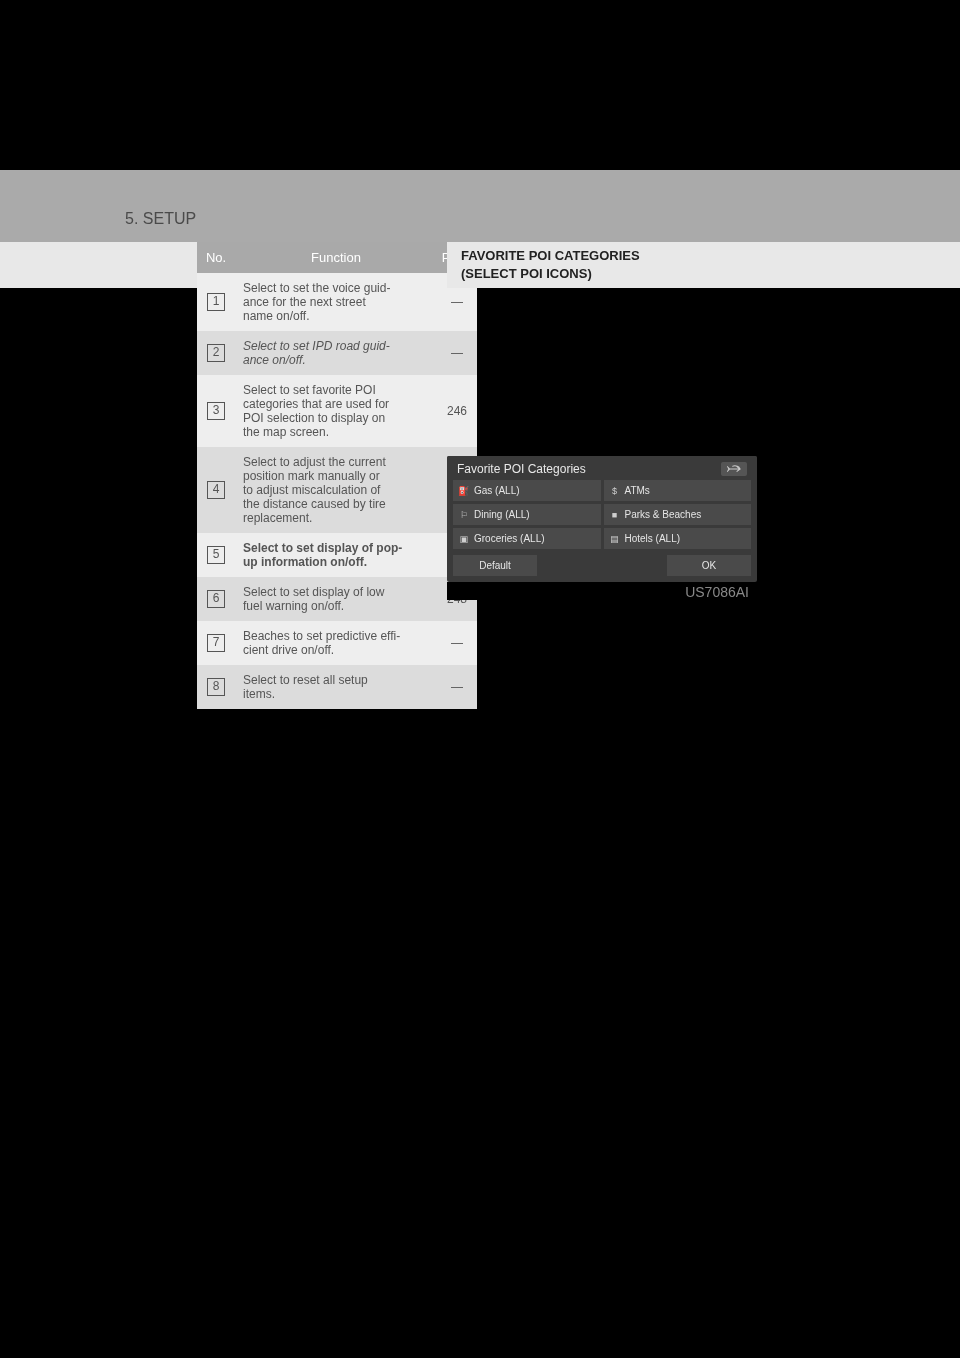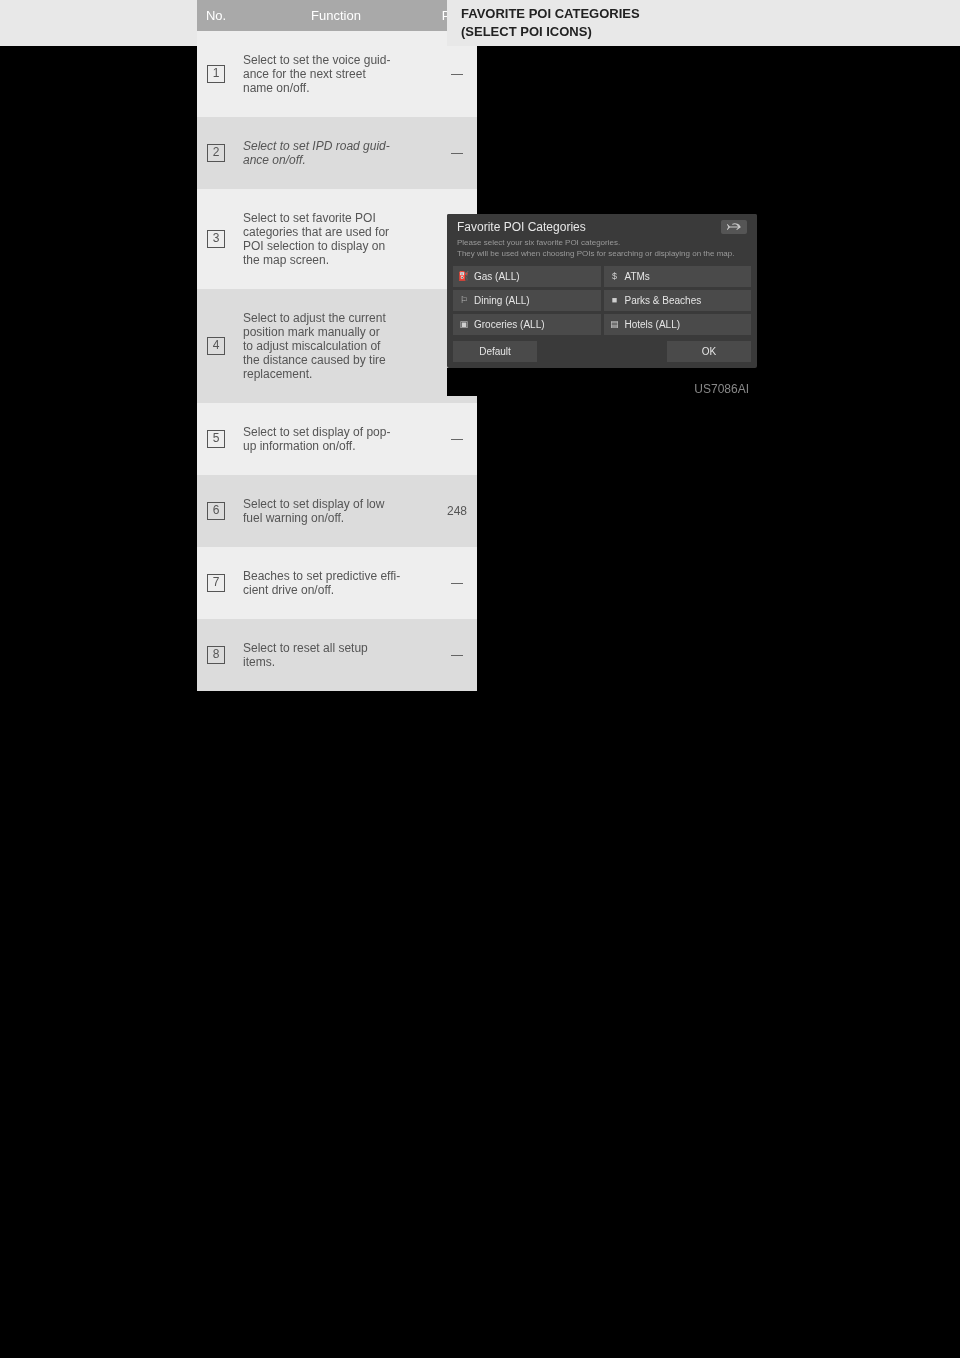--- a/index.html
+++ b/index.html
@@ -7,21 +7,21 @@
   .page { width: 960px; height: 1358px; background: #000; position: relative; }
   .header-band { width: 100%; height: 72px; background: #aaa; margin-top: 170px; display: flex; align-items: flex-end; padding-left: 125px; padding-bottom: 14px; }
   .header-band .section-label { color: #4a4a4a; font-size: 16px; font-weight: 400; }
   .sub-band { width: 100%; height: 46px; background: #e8e8e8; }
   .content { display: flex; padding-top: 0; }
   .left-col { width: 236px; margin-left: 197px; margin-top: -46px; }
   .right-col { width: 310px; margin-left: 14px; margin-top: -46px; }
 
   table.func-table { border-collapse: collapse; width: 280px; }
   table.func-table th { background: #a9a9a9; color: #fff; font-weight: 400; font-size: 13px; text-align: center; padding: 8px 4px; }
-  table.func-table td { font-size: 12px; color: #555; padding: 22px 8px; vertical-align: middle; text-align: left; }
+  table.func-table td { font-size: 12px; color: #555; padding: 8px 8px; vertical-align: middle; text-align: left; }
   table.func-table tr.odd td { background: #eeeeee; }
   table.func-table tr.even td { background: #dcdcdc; }
   table.func-table td.no-cell { text-align: center; width: 38px; }
   table.func-table td.page-cell { text-align: center; width: 40px; }
   .num-box { display: inline-block; width: 18px; height: 18px; border: 1.5px solid #555; text-align: center; line-height: 15px; font-size: 12px; color: #555; background: transparent; }
 
   .right-title-box { background: #e8e8e8; height: 46px; display: flex; flex-direction: column; justify-content: center; padding-left: 14px; }
   .right-title-box .title-line { font-weight: bold; font-size: 13px; color: #222; line-height: 1.35; }
 
   .screenshot { width: 310px; margin-top: 168px; background: #3a3a3a; border-radius: 2px; overflow: hidden; font-size: 10px; color: #ccc; }
@@ -30,26 +30,29 @@
   .ss-back { width: 26px; height: 14px; background: #555; border-radius: 2px; display: flex; align-items: center; justify-content: center; }
   .ss-back svg { width: 14px; height: 8px; }
   .ss-desc { padding: 0 10px 6px 10px; font-size: 8px; color: #9a9a9a; line-height: 1.35; }
   .ss-grid { display: grid; grid-template-columns: 1fr 1fr; gap: 3px; padding: 0 6px 6px 6px; }
   .ss-item { background: #4a4a4a; padding: 5px 6px; display: flex; align-items: center; gap: 5px; color: #e5e5e5; font-size: 10px; }
   .ss-item .ico { width: 10px; height: 10px; display: inline-flex; align-items: center; justify-content: center; font-size: 9px; color: #cfcfcf; }
   .ss-footer { display: flex; justify-content: space-between; padding: 0 6px 6px 6px; gap: 16px; }
   .ss-btn { background: #4a4a4a; color: #e5e5e5; font-size: 10px; padding: 5px 0; text-align: center; }
   .ss-btn.default { flex: 0 0 84px; }
   .ss-btn.ok { flex: 0 0 84px; margin-left: auto; }
-  .ss-code { text-align: right; font-size: 12px; color: #888; padding: 14px 8px 0 0; background: #000; }
+  .ss-code { text-align: right; font-size: 14px; color: #888; padding: 2px 8px 0 0; background: #000; }
 </style>
 </head>
 <body>
 
 <div class="page">
+  <div class="header-band">
+    <span class="section-label">5. SETUP</span>
+  </div>
   <div class="sub-band"></div>
 
   <div class="content">
     <div class="left-col">
       <table class="func-table">
         <thead>
           <tr>
             <th>No.</th>
             <th>Function</th>
             <th>Page</th>
@@ -81,21 +84,21 @@
               <td class="no-cell"><span class="num-box">4</span></td>
               <td style="white-space: pre-line; text-align: justify;">Select to adjust the current
 position mark manually or
 to adjust miscalculation of
 the distance caused by tire
 replacement.</td>
               <td class="page-cell">387</td>
             </tr>
             <tr class="odd">
               <td class="no-cell"><span class="num-box">5</span></td>
-              <td style="white-space: pre-line; text-align: justify;">Select to set display of pop-
+              <td style="white-space: pre-line; text-align: justify; font-weight: bold;">Select to set display of pop-
 up information on/off.</td>
               <td class="page-cell">—</td>
             </tr>
             <tr class="even">
               <td class="no-cell"><span class="num-box">6</span></td>
               <td style="white-space: pre-line; text-align: justify;">Select to set display of low
 fuel warning on/off.</td>
               <td class="page-cell">248</td>
             </tr>
             <tr class="odd">
@@ -123,24 +126,20 @@
       <div class="screenshot">
         <div class="ss-header">
           <span class="ss-title">Favorite POI Categories</span>
           <span class="ss-back">
             <svg viewBox="0 0 16 8">
                 <path d="M1 4 L15 4 M11 1 L15 4 L11 7 M0 1 L3 4 L0 7 M1 4 L5 4" stroke="#ccc" stroke-width="1.2" fill="none"></path>
                 <path d="M14 4 A5 3 0 0 0 6 1" stroke="#ccc" stroke-width="1.2" fill="none"></path>
               </svg>
           </span>
         </div>
-        <div class="ss-desc">
-          <div>Please select your six favorite POI categories.</div>
-          <div>They will be used when choosing POIs for searching or displaying on the map.</div>
-        </div>
         <div class="ss-grid" id="ss-grid">
             <div class="ss-item">
               <span class="ico">⛽</span>
               <span>Gas (ALL)</span>
             </div>
             <div class="ss-item">
               <span class="ico">$</span>
               <span>ATMs</span>
             </div>
             <div class="ss-item">

